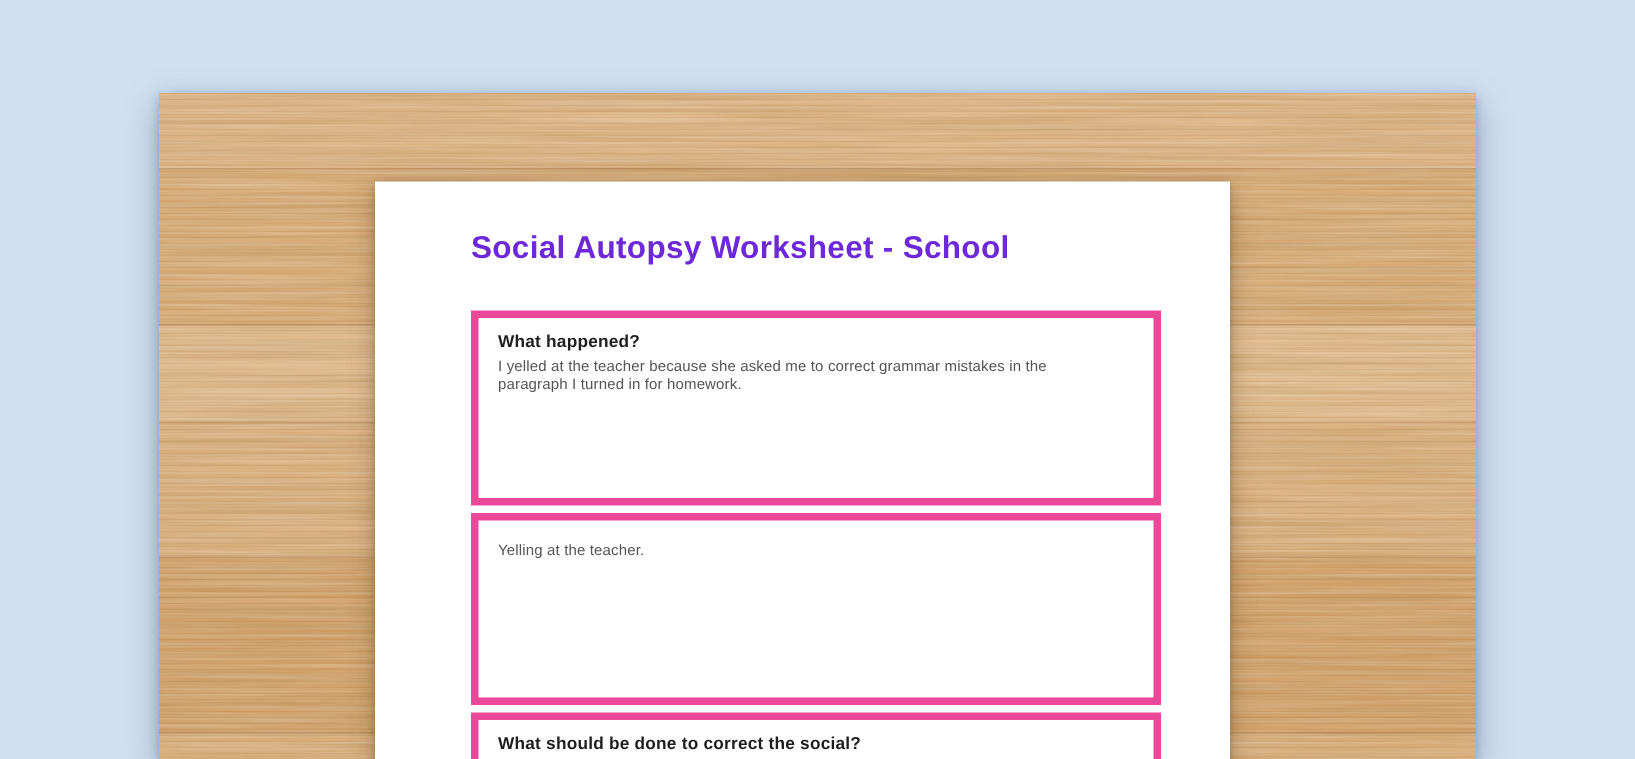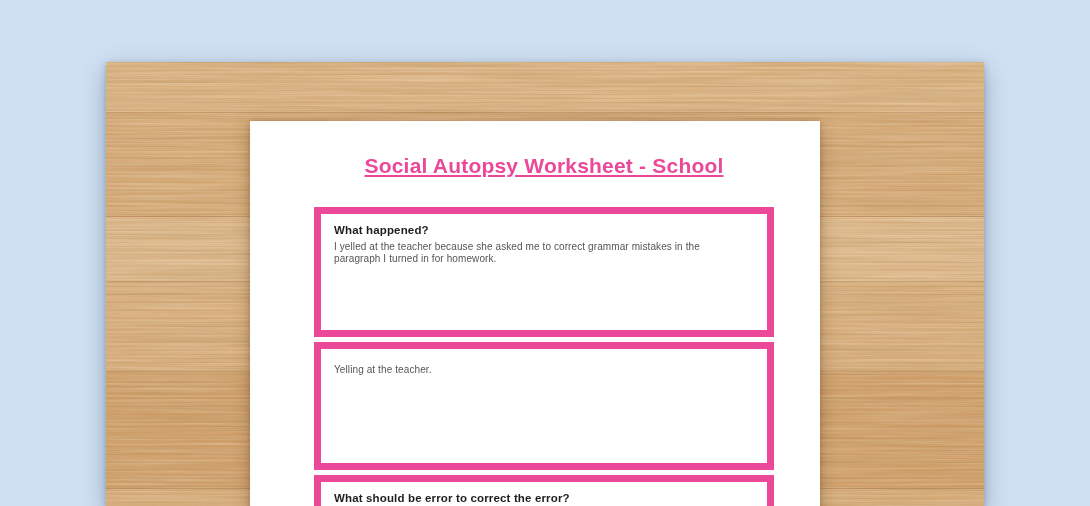--- a/index.html
+++ b/index.html
@@ -44,32 +44,30 @@
     width: 570px;
     height: 640px;
     background: #ffffff;
     box-shadow: 0 5px 16px rgba(92, 58, 20, 0.38), 0 1px 4px rgba(92, 58, 20, 0.28);
   }
   .paper-title {
     position: absolute;
     left: 64px;
     top: 33px;
     width: 460px;
-    text-align: center;
     font-size: 21px;
     font-weight: bold;
     letter-spacing: 0.2px;
-    color: #ec4899;
-    text-decoration: underline;
+    color: #6d28d9;
   }
   .q-box {
     position: absolute;
     left: 64px;
     width: 460px;
-    border: 7px solid #ec4899;
+    border: 5px solid #ec4899;
     background: #ffffff;
     padding: 10px 13px;
   }
   .q-box.box-0 { top: 86px;  height: 130px; }
   .q-box.box-1 { top: 221px; height: 128px; }
   .q-box.box-2 { top: 354px; height: 130px; }
   .q-label {
     font-size: 11.5px;
     font-weight: bold;
     color: #1e1e1e;
@@ -142,18 +140,18 @@
     <section class="q-box box-0">
       <div class="q-label">What happened?</div>
       <div class="q-answer">I yelled at the teacher because she asked me to correct grammar mistakes in the paragraph I turned in for homework.</div>
     </section>
 
     <section class="q-box box-1">
       <div class="q-answer">Yelling at the teacher.</div>
     </section>
 
     <section class="q-box box-2">
-      <div class="q-label">What should be error to correct the error?</div>
+      <div class="q-label">What should be done to correct the social?</div>
       <div class="q-answer"></div>
     </section>
   </div>
 
 </div>
 
 </body></html>

